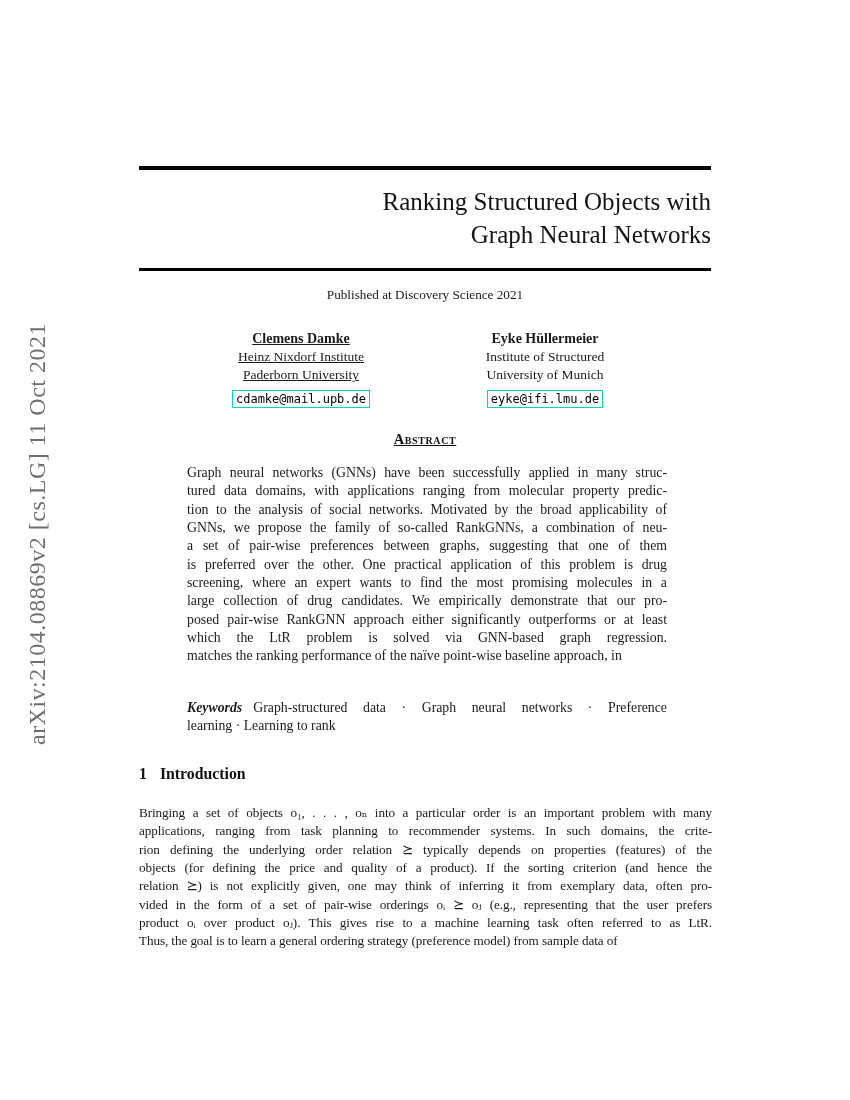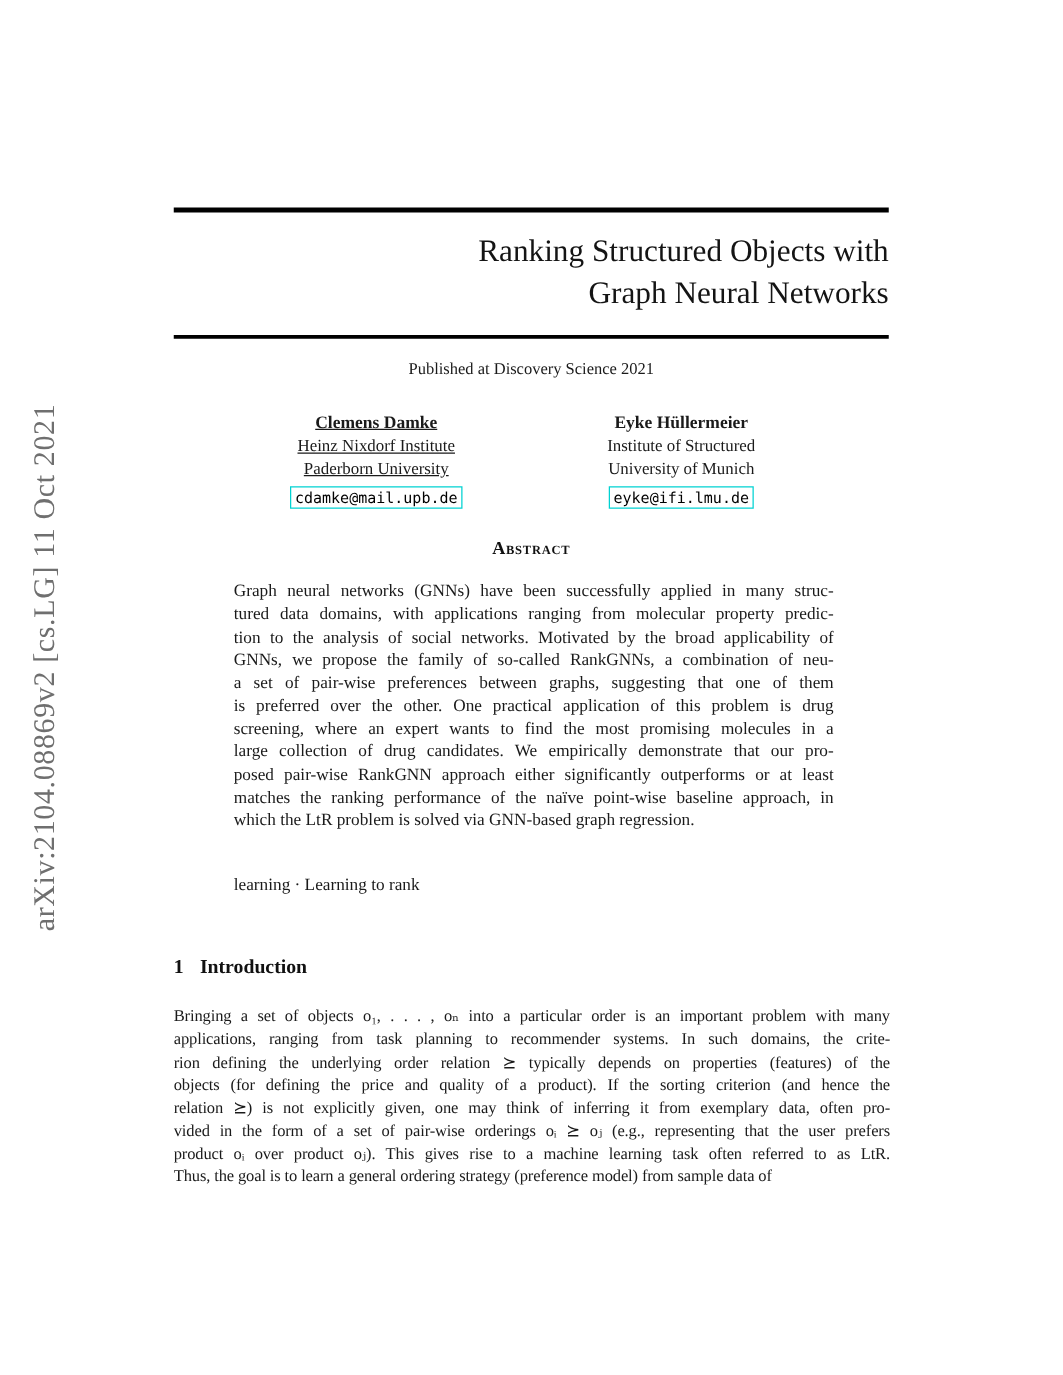--- a/index.html
+++ b/index.html
@@ -86,20 +86,21 @@
     position: absolute;
     left: 139px;
     top: 431px;
     width: 572px;
     text-align: center;
     font-variant: small-caps;
     font-weight: 700;
     font-size: 14.5px;
     letter-spacing: 0.6px;
     color: #111111;
+    text-decoration: underline;
   }
   .lines .line {
     text-align: justify;
     text-align-last: justify;
     height: 18.33px;
     line-height: 18.33px;
     overflow: hidden;
   }
   .lines .line:last-child { text-align-last: left; }
   .abstract-body {
@@ -187,25 +188,28 @@
 
   <div class="line">Graph neural networks (GNNs) have been successfully applied in many struc-</div>
       <div class="line">tured data domains, with applications ranging from molecular property predic-</div>
       <div class="line">tion to the analysis of social networks. Motivated by the broad applicability of</div>
       <div class="line">GNNs, we propose the family of so-called RankGNNs, a combination of neu-</div>
       <div class="line">a set of pair-wise preferences between graphs, suggesting that one of them</div>
       <div class="line">is preferred over the other. One practical application of this problem is drug</div>
       <div class="line">screening, where an expert wants to find the most promising molecules in a</div>
       <div class="line">large collection of drug candidates. We empirically demonstrate that our pro-</div>
       <div class="line">posed pair-wise RankGNN approach either significantly outperforms or at least</div>
+      <div class="line">which the LtR problem is solved via GNN-based graph regression.</div>
       <div class="line">matches the ranking performance of the naïve point-wise baseline approach, in</div>
-      <div class="line">which the LtR problem is solved via GNN-based graph regression.</div>
     </div>
 
   <div class="keywords">
+    <div class="line kw-line1">
+      <span class="kw-label">Keywords</span><span>Graph-structured data · Graph neural networks · Preference</span>
+    </div>
     <div class="line kw-line2">learning · Learning to rank</div>
   </div>
 
   <h2 class="section-heading">
     <span class="section-number">1</span><span>Introduction</span>
   </h2>
 
   <div class="intro-body lines">
 
   <div class="line">Bringing a set of objects o₁, . . . , oₙ into a particular order is an important problem with many</div>

